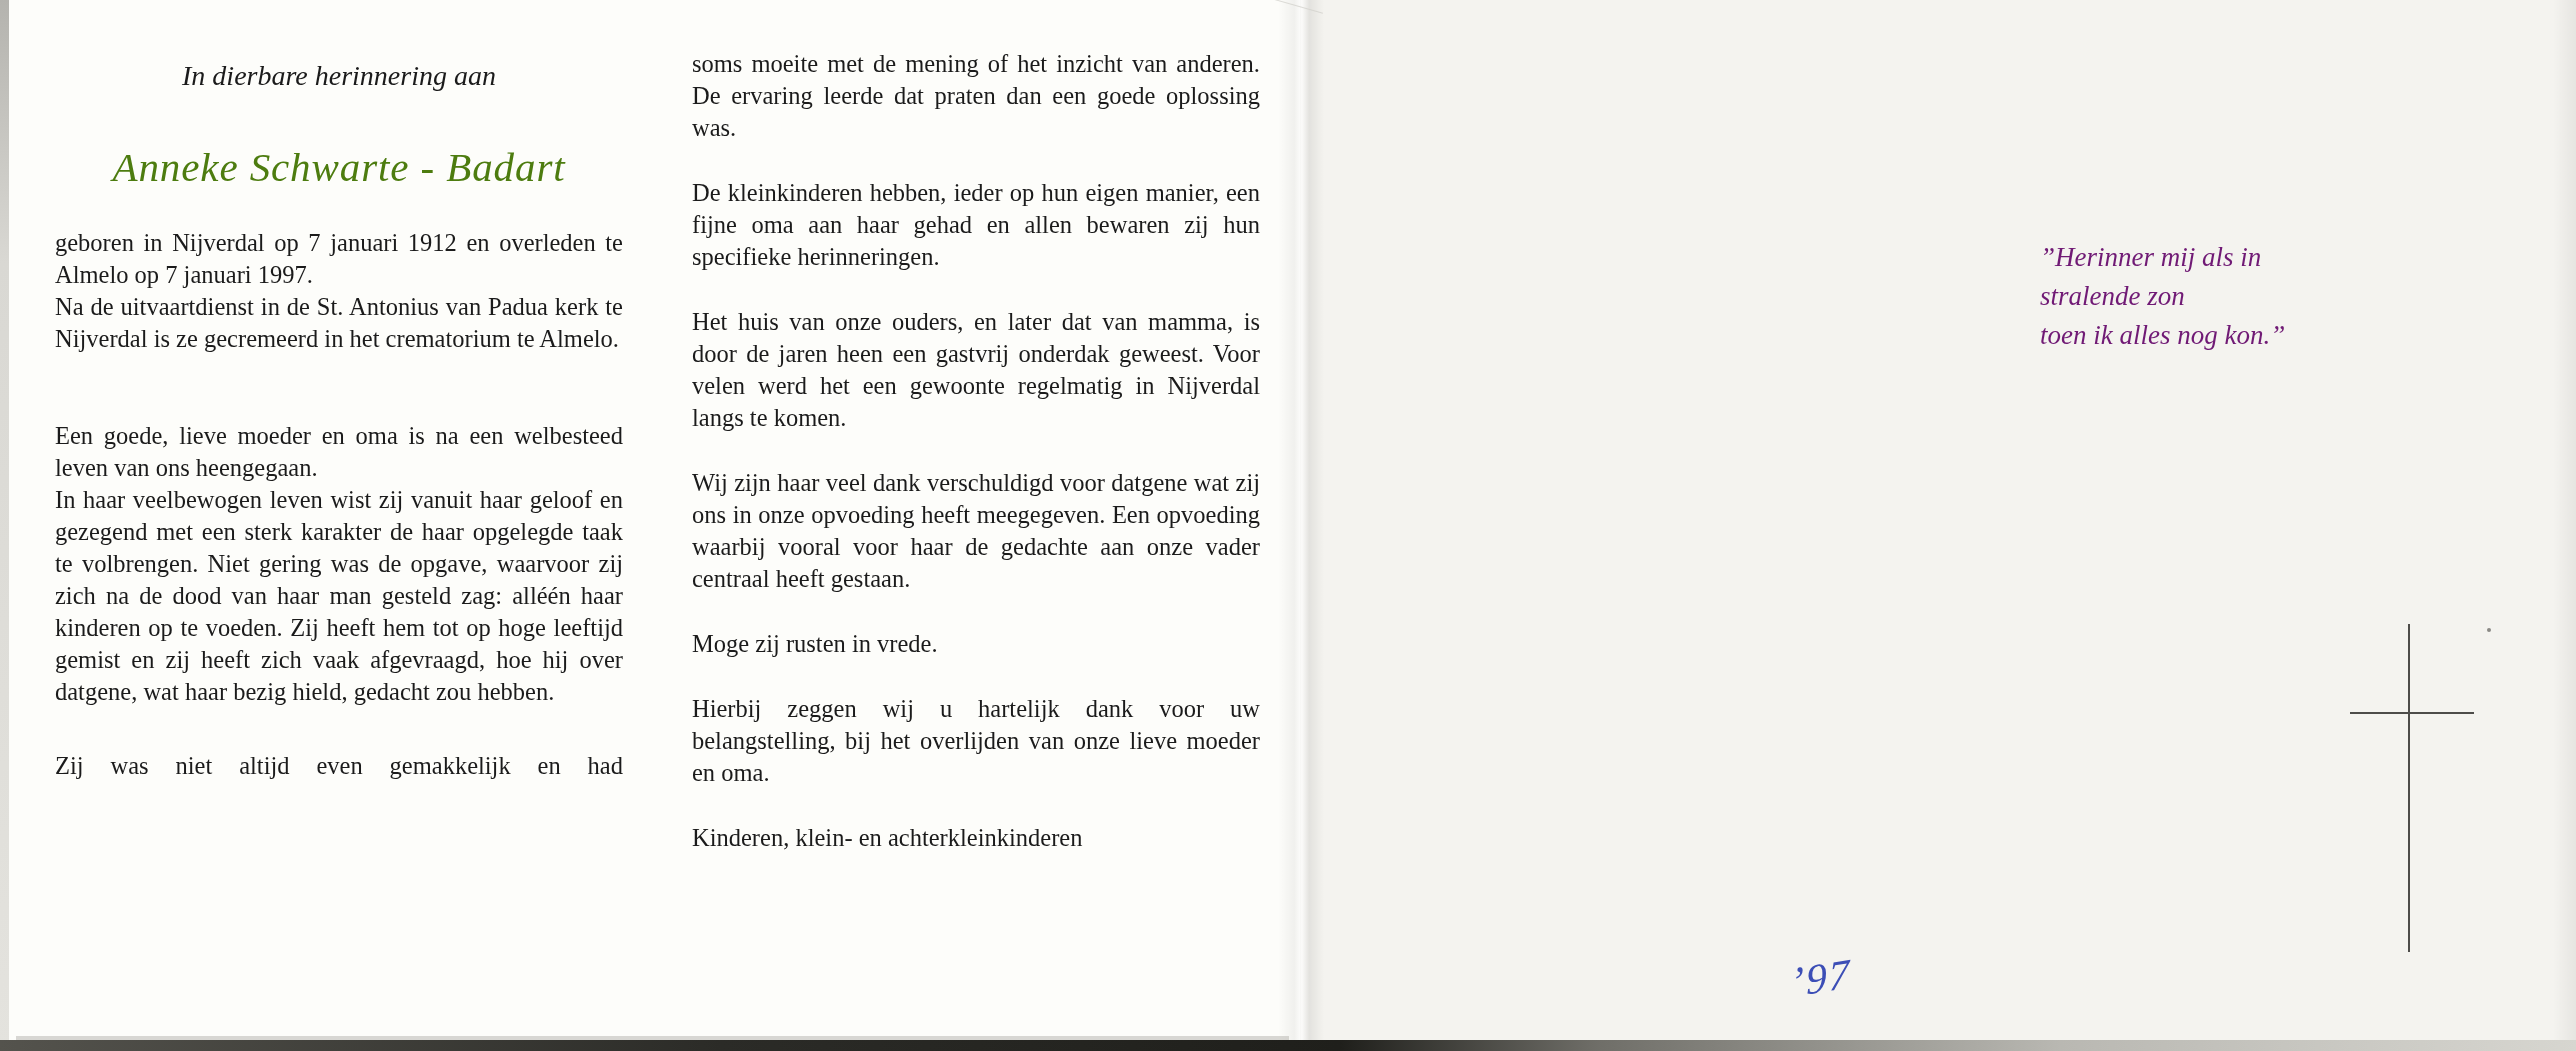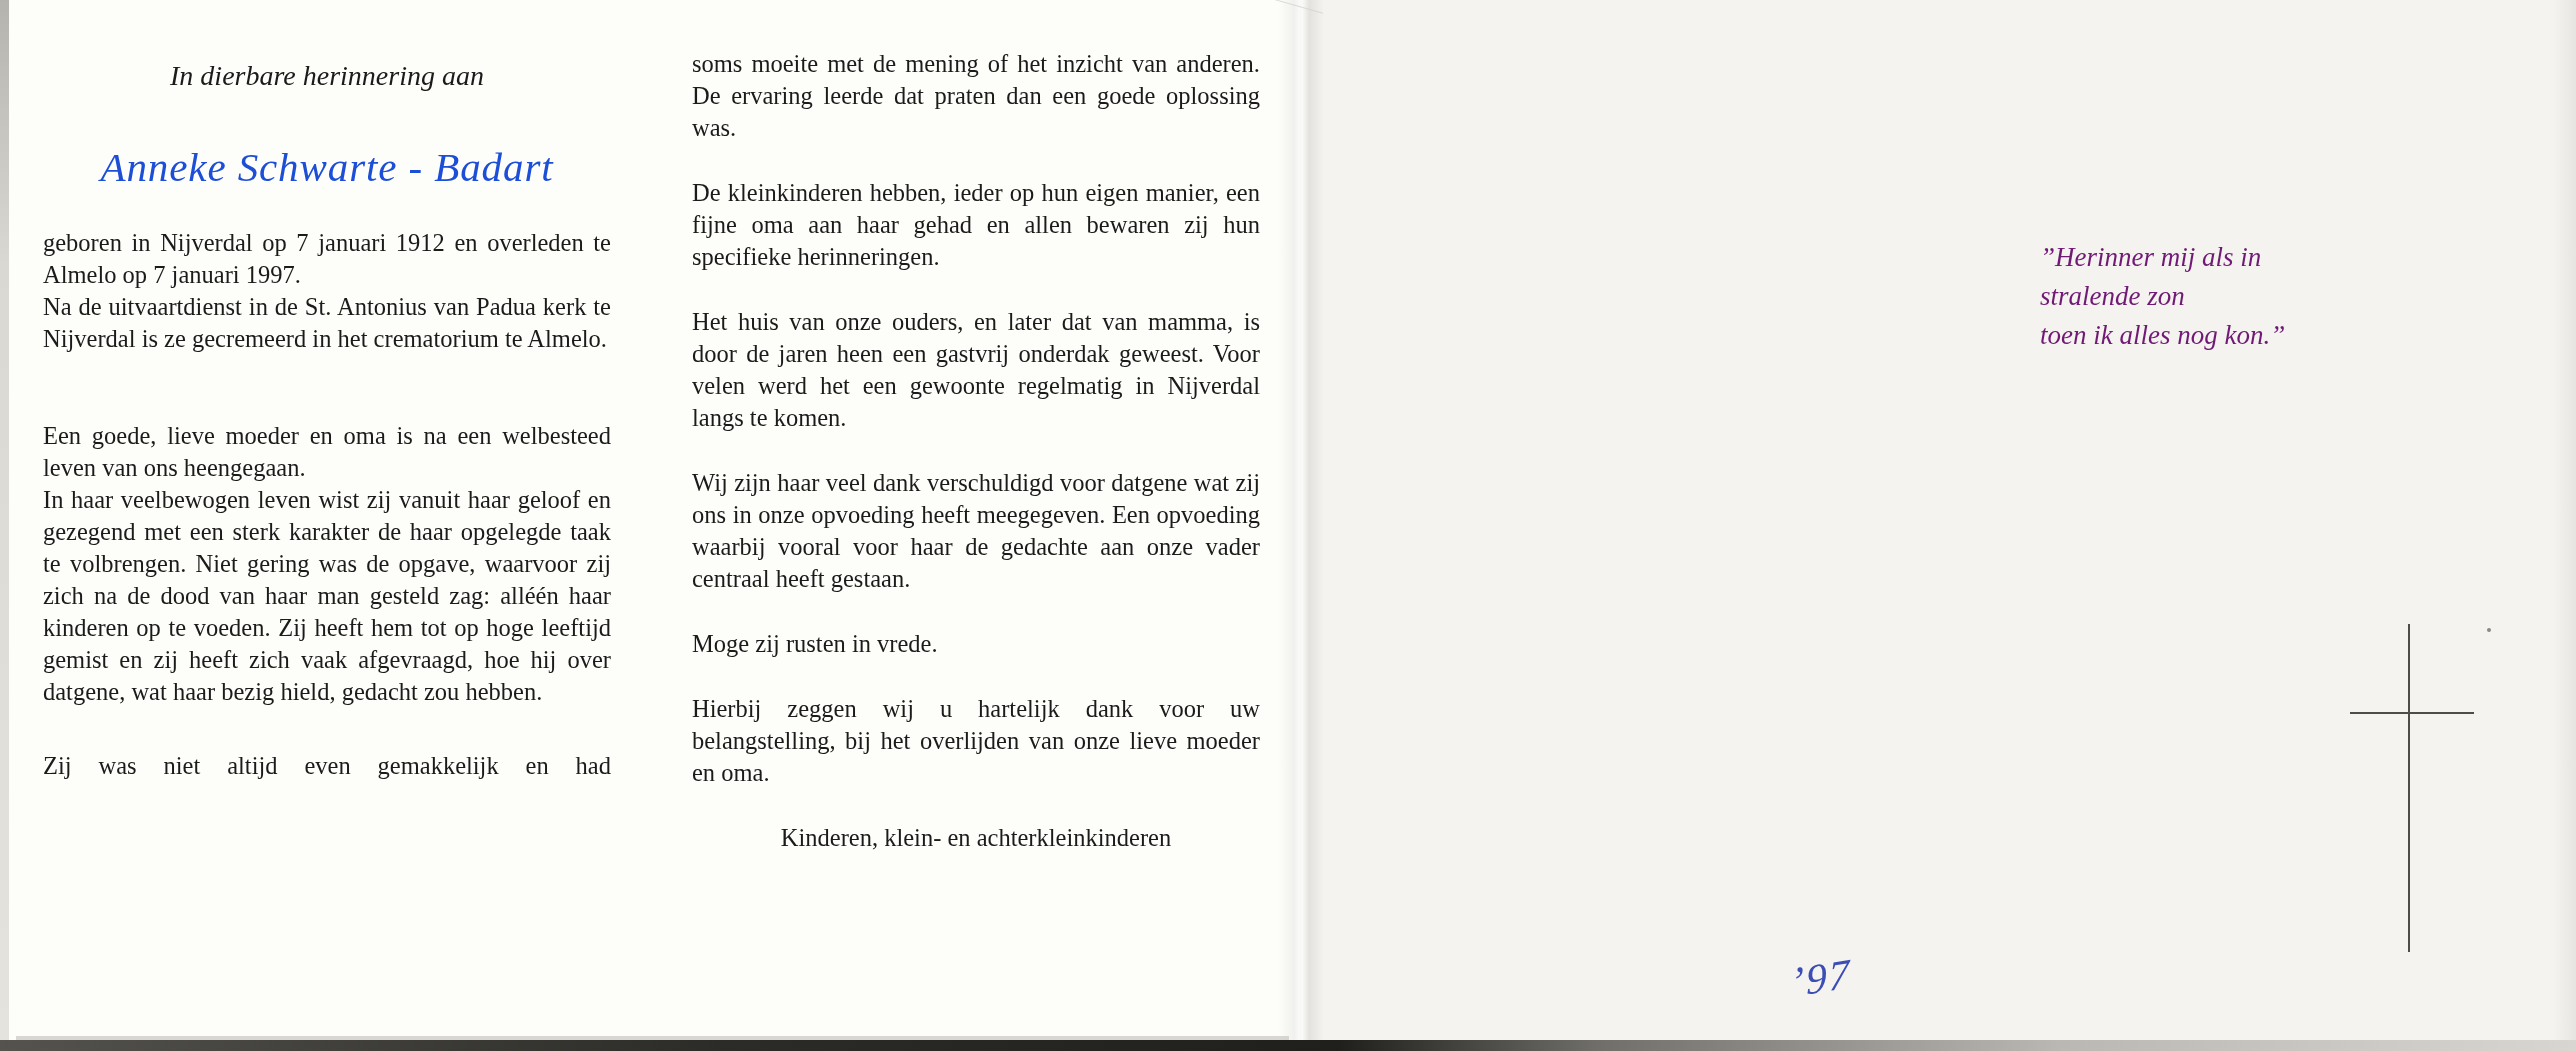--- a/index.html
+++ b/index.html
@@ -42,38 +42,38 @@
     background:linear-gradient(90deg,#54534d 0%, #2b2b27 28%, #1f1f1b 52%,
                #6f6e68 62%, #b9b8b2 80%, #d7d6d0 100%);
   }
   .card-bottom-shadow {
     position:absolute; left:16px; bottom:12.3px; width:1273px; height:3.5px;
     background:#b9b8b2; opacity:.55;
   }
 
   
   .col { position:absolute; width:568px; font-size:24.5px; line-height:32px; text-align:justify; }
-  .col1 { left:43px;  top:60px; }
+  .col1 { left:55px;  top:60px; }
   .col2 { left:692px; top:48px; }
 
   .dedication { text-align:center; font-style:italic; font-size:28px; line-height:32px; }
   .name {
     text-align:center; font-style:italic; font-weight:400;
-    font-size:41px; line-height:49px; letter-spacing:0.9px; margin-top:51px; color:#1d4ed8;
+    font-size:41px; line-height:49px; letter-spacing:0.9px; margin-top:51px; color:#4d7c0f;
   }
 
   .col1 p.p0 { margin-top:35px; }
   .col1 p.p1 { margin-top:0; }
   .col1 p.p2 { margin-top:65px; }
   .col1 p.p3 { margin-top:0; }
   .col1 p.p4 { margin-top:0; }
   .col1 p.p5 { margin-top:42px; text-align-last:justify; }
 
   .col2 p { margin-bottom:33px; }
-  .signature { text-align:center; margin-top:5px; }
+  .signature { margin-top:5px; }
 
   
   .quote {
     position:absolute; left:2040px; top:238px; width:491px;
     font-style:italic; font-size:27px; line-height:39px; color:#701a75;
   }
 
   
   .cross-v { position:absolute; left:2408px; top:624px; width:1.8px; height:328px; background:#4d4c49; }
   .cross-h { position:absolute; left:2350px; top:712px; width:124px; height:1.8px; background:#4d4c49; }

